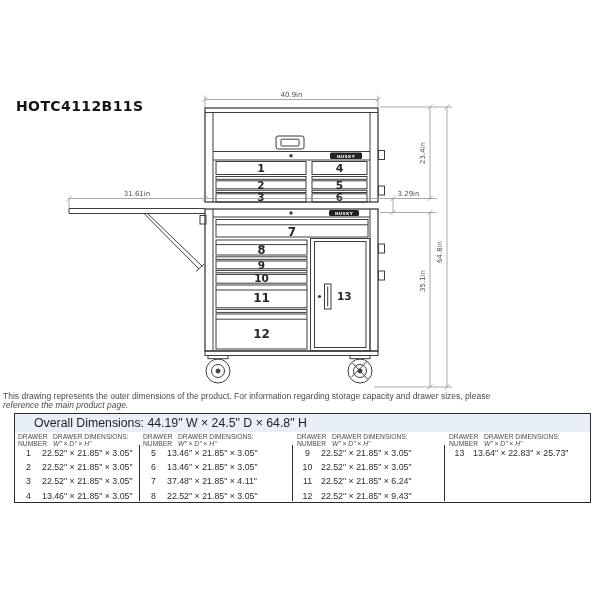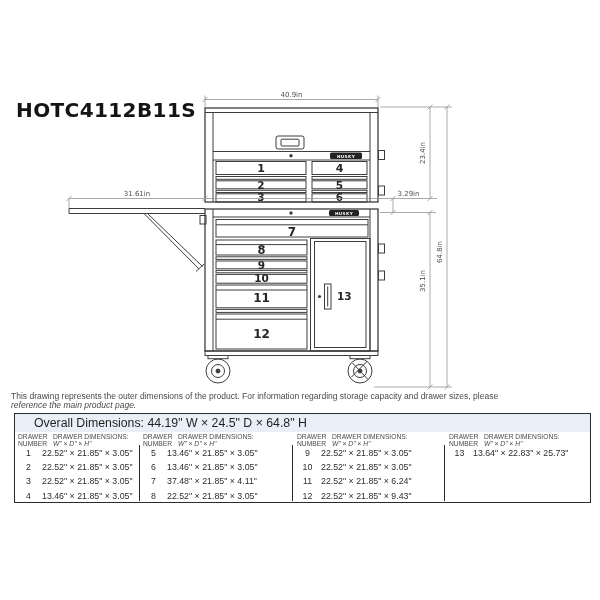--- a/index.html
+++ b/index.html
@@ -1,26 +1,26 @@
 <!DOCTYPE html>
 <html><head>
 <meta charset="utf-8">
 <style>
   html,body{margin:0;padding:0;background:#fff;}
   .canvas{position:relative;width:600px;height:600px;background:#ffffff;font-family:"Liberation Sans",sans-serif;overflow:hidden;}
-  .title{position:absolute;left:16px;top:98px;font-family:"DejaVu Sans",sans-serif;font-weight:700;font-size:20px;letter-spacing:.4px;color:#141414;}
+  .title{position:absolute;left:16px;top:98px;font-family:"DejaVu Sans",sans-serif;font-weight:700;font-size:14px;letter-spacing:.4px;color:#141414;}
   svg.diagram{position:absolute;left:0;top:0;}
   svg .ln{stroke:#3d3d3d;stroke-width:1;fill:none;}
   svg .lnt{stroke:#3d3d3d;stroke-width:1.3;fill:none;}
   svg .dim{stroke:#949494;stroke-width:.8;fill:none;}
   svg text{stroke:none;}
   svg text.num{font-family:"DejaVu Sans",sans-serif;font-weight:700;fill:#262626;text-anchor:middle;}
   svg text.dimlbl{font-family:"DejaVu Sans",sans-serif;font-size:7px;fill:#4f4f4f;}
   svg text.brand{font-family:"DejaVu Sans",sans-serif;font-size:4.2px;font-weight:700;fill:#ffffff;text-anchor:middle;letter-spacing:.4px;}
-  .footnote{position:absolute;left:11px;color:#4a4a4a;font-size:8.5px;white-space:nowrap;}
+  .footnote{position:absolute;left:3px;color:#4a4a4a;font-size:8.5px;white-space:nowrap;}
   .fn1{top:391px;} .fn2{top:400px;font-style:italic;}
   .spec-table{position:absolute;left:14px;top:413px;width:577px;height:90px;border:1.6px solid #2b2b2b;box-sizing:border-box;background:#fff;}
   .overall-row{position:absolute;left:0;right:0;top:0;height:18px;background:#e9eff7;font-size:12.3px;color:#1f1f1f;line-height:18px;padding-left:19px;}
   .tgroup{position:absolute;top:19px;}
   .g1{left:3px;width:120px;} .g2{left:128px;width:147px;} .g3{left:282px;width:146px;} .g4{left:434px;width:140px;}
   .ghead{display:flex;height:13px;font-size:6.7px;line-height:7px;color:#4a4a4a;}
   .hn{width:33px;flex:none;}
   .hd{padding-left:2px;white-space:nowrap;}
   .hd i{font-style:italic;}
   .grow{display:flex;align-items:center;height:14.2px;font-size:8.8px;color:#2e2e2e;}

